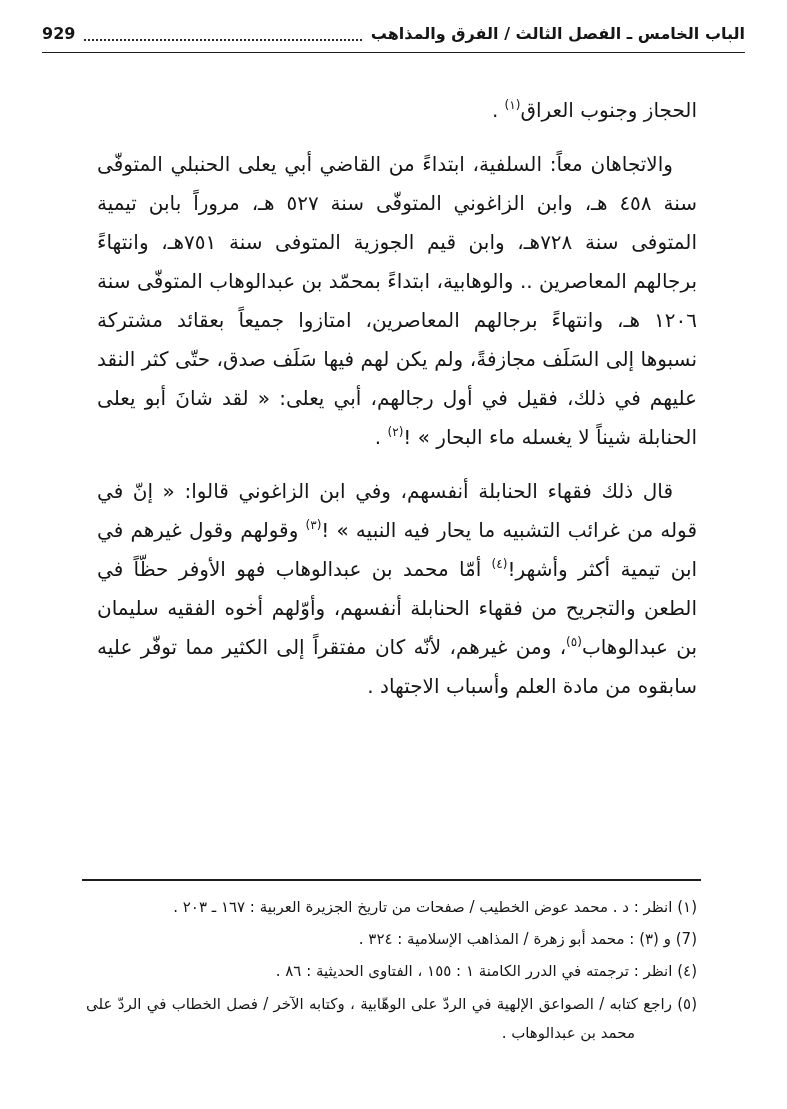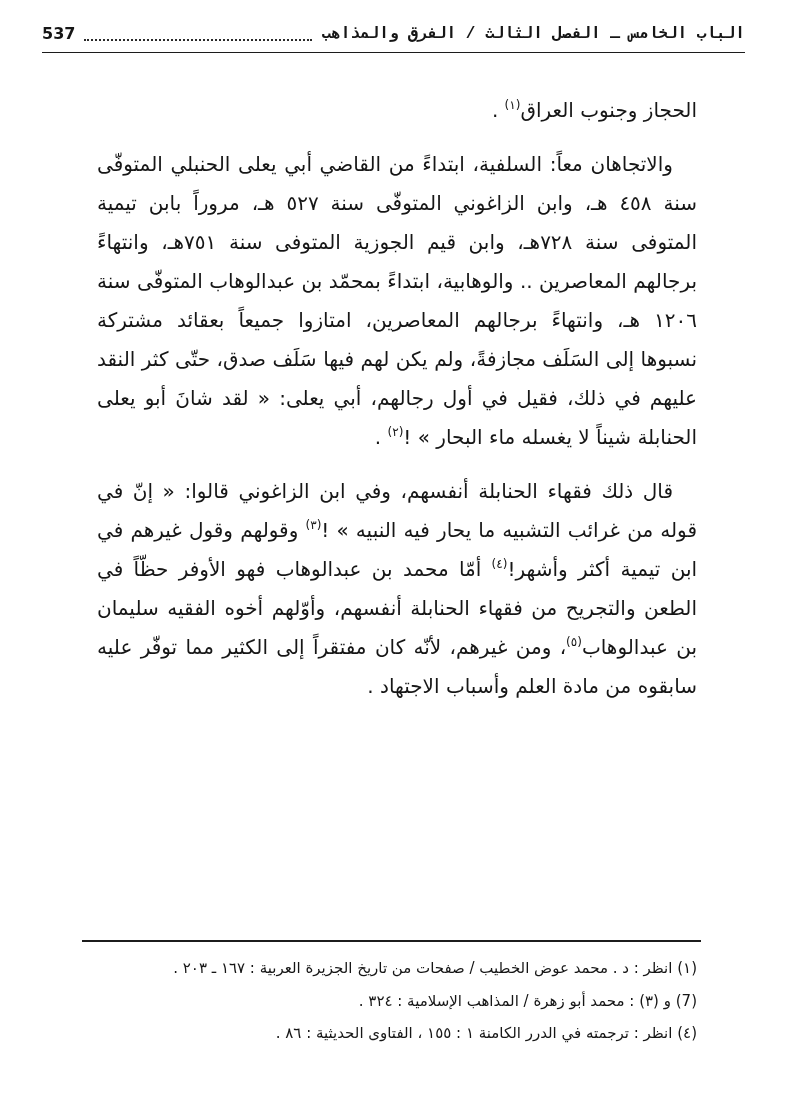--- a/index.html
+++ b/index.html
@@ -24,21 +24,21 @@
   }
   
   .header-row {
     display: flex;
     align-items: flex-end;
     font-weight: bold;
     font-size: 16px;
     line-height: 1.3;
     padding-bottom: 7px;
   }
-  .header-title { white-space: nowrap; font-family: Liberation Mono, monospace; }
+  .header-title { white-space: nowrap; }
   .header-dots {
     flex: 1;
     border-bottom: 2px dotted #2a2a2a;
     margin: 0 9px 4px 9px;
     height: 0;
   }
   .header-page { white-space: nowrap; }
   .header-rule {
     border: none;
     border-top: 1.6px solid #1c1c1c;
@@ -77,32 +77,33 @@
   }
 </style>
 </head>
 <body>
 
 <div class="page">
 
   <div class="header-row">
     <span class="header-title">الباب الخامس ـ الفصل الثالث / الفرق والمذاهب</span>
     <span class="header-dots"></span>
-    <span class="header-page">537</span>
+    <span class="header-page">929</span>
   </div>
 
   <hr class="header-rule">
 
   <div class="body-text">
     <p class="para no-indent">الحجاز وجنوب العراق<sup>(١)</sup> .</p>
     <p class="para">والاتجاهان معاً: السلفية، ابتداءً من القاضي أبي يعلى الحنبلي المتوفّى سنة ٤٥٨ هـ، وابن الزاغوني المتوفّى سنة ٥٢٧ هـ، مروراً بابن تيمية المتوفى سنة ٧٢٨هـ، وابن قيم الجوزية المتوفى سنة ٧٥١هـ، وانتهاءً برجالهم المعاصرين .. والوهابية، ابتداءً بمحمّد بن عبدالوهاب المتوفّى سنة ١٢٠٦ هـ، وانتهاءً برجالهم المعاصرين، امتازوا جميعاً بعقائد مشتركة نسبوها إلى السَلَف مجازفةً، ولم يكن لهم فيها سَلَف صدق، حتّى كثر النقد عليهم في ذلك، فقيل في أول رجالهم، أبي يعلى: « لقد شانَ أبو يعلى الحنابلة شيناً لا يغسله ماء البحار » !<sup>(٢)</sup> .</p>
     <p class="para">قال ذلك فقهاء الحنابلة أنفسهم، وفي ابن الزاغوني قالوا: « إنّ في قوله من غرائب التشبيه ما يحار فيه النبيه » !<sup>(٣)</sup> وقولهم وقول غيرهم في ابن تيمية أكثر وأشهر!<sup>(٤)</sup> أمّا محمد بن عبدالوهاب فهو الأوفر حظّاً في الطعن والتجريح من فقهاء الحنابلة أنفسهم، وأوّلهم أخوه الفقيه سليمان بن عبدالوهاب<sup>(٥)</sup>، ومن غيرهم، لأنّه كان مفتقراً إلى الكثير مما توفّر عليه سابقوه من مادة العلم وأسباب الاجتهاد .</p>
   </div>
 
   <hr class="footnote-rule">
 
   <div class="footnotes">
     <p class="footnote">(١) انظر : د . محمد عوض الخطيب / صفحات من تاريخ الجزيرة العربية : ١٦٧ ـ ٢٠٣ .</p>
     <p class="footnote">(7) و (٣) : محمد أبو زهرة / المذاهب الإسلامية : ٣٢٤ .</p>
     <p class="footnote">(٤) انظر : ترجمته في الدرر الكامنة ١ : ١٥٥ ، الفتاوى الحديثية : ٨٦ .</p>
+    <p class="footnote">(٥) راجع كتابه / الصواعق الإلهية في الردّ على الوهّابية ، وكتابه الآخر / فصل الخطاب في الردّ على محمد بن عبدالوهاب .</p>
   </div>
 
 </div>
 
 </body></html>

